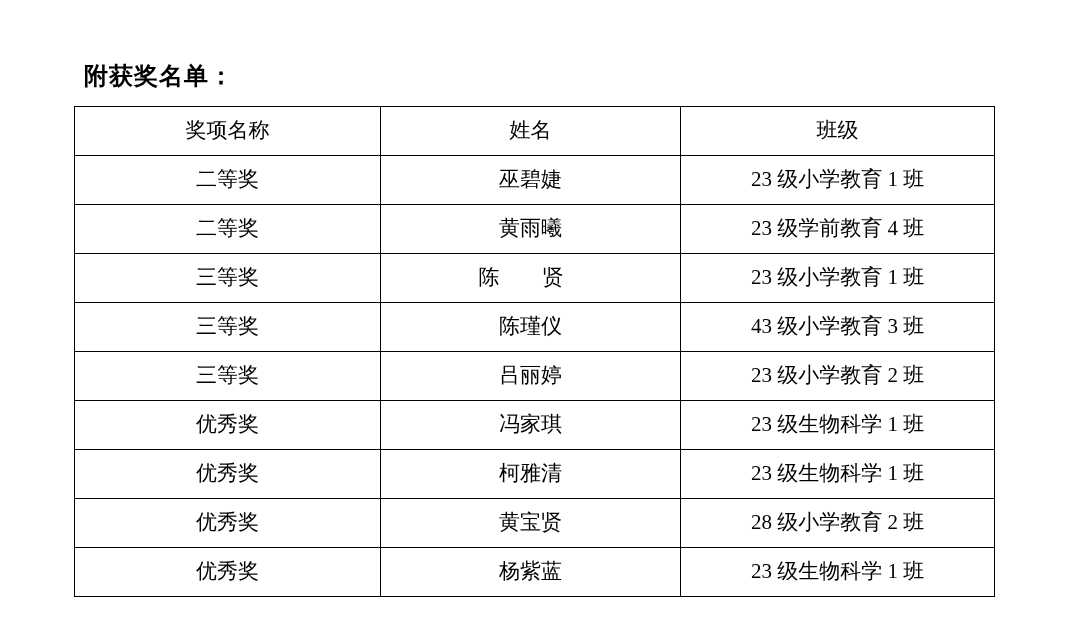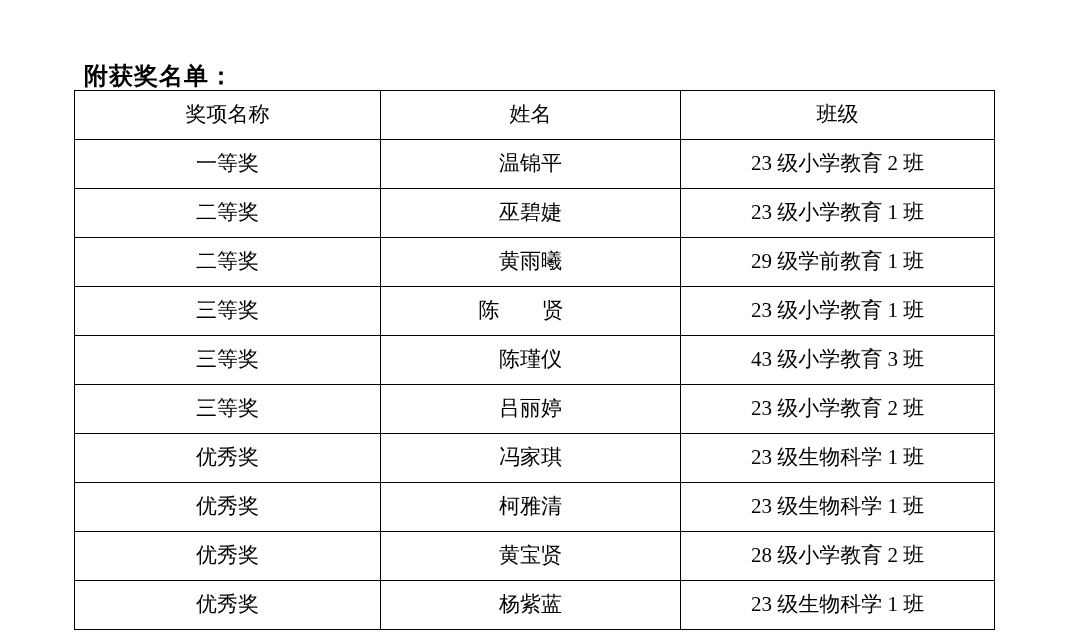--- a/index.html
+++ b/index.html
@@ -27,21 +27,21 @@
     top: 22px;
     font-size: 24px;
     font-weight: bold;
     letter-spacing: 1px;
     line-height: 1.2;
     white-space: nowrap;
   }
   .award-table {
     position: absolute;
     left: 74px;
-    top: 50px;
+    top: 66px;
     width: 920px;
     border-collapse: collapse;
     table-layout: fixed;
     padding-left: 44px;
   }
   .award-table td {
     border: 1px solid #000000;
     height: 48px;
     text-align: center;
     vertical-align: middle;
@@ -75,36 +75,31 @@
       <col class="col-name">
       <col class="col-class">
     </colgroup>
     <tbody>
       <tr>
         <td class="head-cell">奖项名称</td>
         <td class="head-cell">姓名</td>
         <td class="head-cell">班级</td>
       </tr>
 
-      <tr>
-        <td>一等奖</td>
-        <td>温锦平</td>
-        <td>23 级小学教育 2 班</td>
-      </tr>
 
       <tr>
         <td>二等奖</td>
         <td>巫碧婕</td>
         <td>23 级小学教育 1 班</td>
       </tr>
 
       <tr>
         <td>二等奖</td>
         <td>黄雨曦</td>
-        <td>29 级学前教育 1 班</td>
+        <td>23 级学前教育 4 班</td>
       </tr>
 
       <tr>
         <td>三等奖</td>
         <td class="name-spaced">陈 贤</td>
         <td>23 级小学教育 1 班</td>
       </tr>
 
       <tr>
         <td>三等奖</td>

